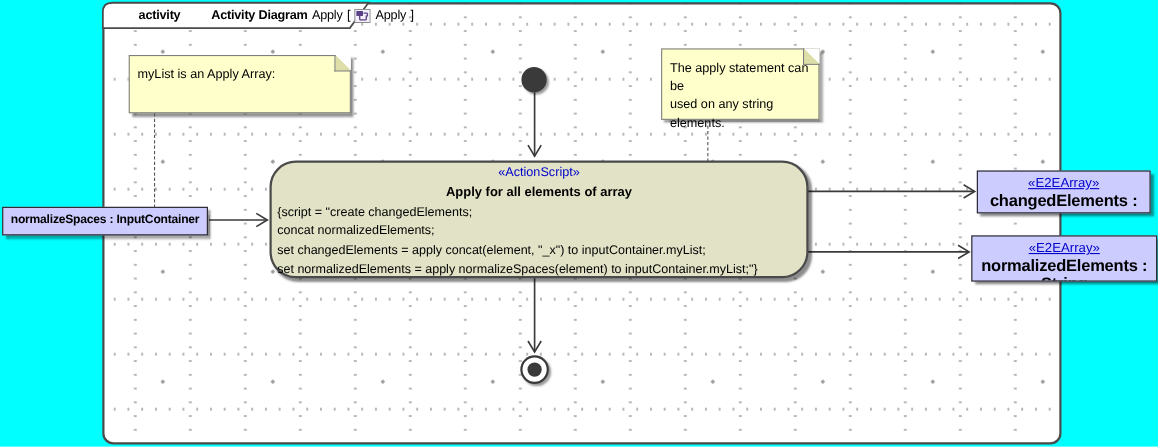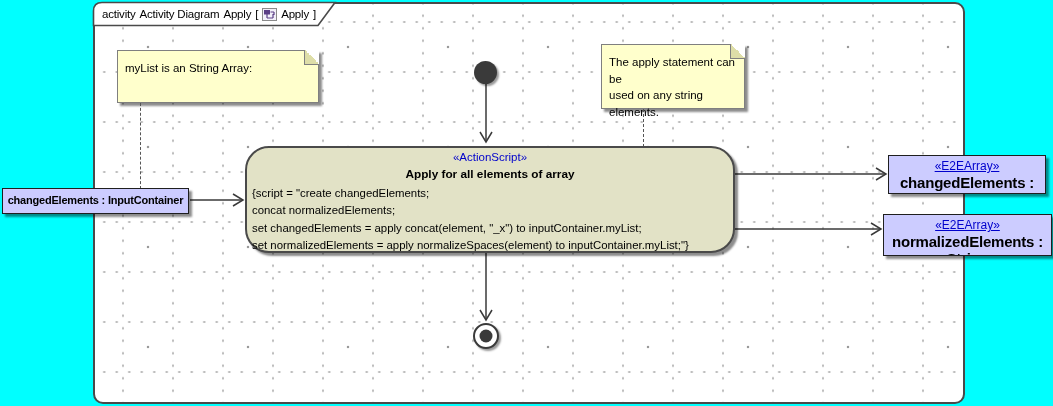--- a/index.html
+++ b/index.html
@@ -14,21 +14,21 @@
       radial-gradient(circle, #9a9a9a 1.4px, rgba(0,0,0,0) 1.6px),
       radial-gradient(circle, #b6b6b6 1px, rgba(0,0,0,0) 1.2px),
       radial-gradient(circle, #b6b6b6 1px, rgba(0,0,0,0) 1.2px);
     background-size: 100px 100px, 12.5px 50px, 50px 12.5px;
     background-position: 3px 93px, 3px 43px, 3px 43px;
   }
 
   .tab-svg { position:absolute; left:92px; top:1px; }
   .tab-text { position:absolute; left:102px; top:6px; height:16px; display:flex; align-items:center; gap:4px;
               font-size:11.5px; letter-spacing:-0.2px; white-space:nowrap; }
-  .tab-bold { font-weight:normal; }
+  .tab-bold { font-weight:bold;margin-left:24px; }
 
   .note { position:absolute; background:#ffffcc; border:1px solid #7f7f7f;
           box-shadow:3px 3px 2px rgba(0,0,0,0.45); font-size:11.5px; line-height:16.5px;
           padding:9px 7px 4px 7px; }
   .fold { position:absolute; top:-1px; right:-1px; width:15px; height:15px;
           background:linear-gradient(to bottom left, #ffffff 0 50%, #dedea8 50% 100%);
           border-left:1px solid #7f7f7f; border-bottom:1px solid #7f7f7f; }
   .note-link { color:#0000dd; text-decoration:underline; cursor:pointer; }
 
   .dash-line { position:absolute; width:0; border-left:1px dashed #555; }
@@ -75,21 +75,21 @@
       <rect x="0.5" y="0.5" width="14" height="12" fill="#f2f0fa" stroke="#8a8a8a"></rect>
       <rect x="2.5" y="2.5" width="5" height="3.5" fill="#5b3f86" stroke="#5b3f86"></rect>
       <path d="M5,6 L5,10 M5,10 L11,10 M11,6 L11,10 M8.5,4 L12,4 M12,4 L12,7" stroke="#5b3f86" stroke-width="1.2" fill="none"></path>
     </svg>
     <span>Apply</span>
     <span>]</span>
   </div>
 
   <div class="note" style="left:117px; top:50px; width:202px; height:53px;">
     <div class="fold"></div>
-    <div>myList is an String Array:</div>
+    <div>myList is an Apply Array:</div>
   </div>
 
   <div class="note" style="left:601px; top:44px; width:144px; height:65px;">
     <div class="fold"></div>
     <div>The apply statement can be</div>
     <div>used on any string</div>
     <div>elements.</div>
   </div>
 
   <div class="dash-line" style="left:140px; top:103px; height:86px;"></div>
@@ -121,21 +121,21 @@
       <div>set changedElements = apply concat(element, "_x") to inputContainer.myList;</div>
       <div>set normalizedElements = apply normalizeSpaces(element) to inputContainer.myList;"}</div>
     </div>
   </div>
 
   <div class="node-final">
     <div class="node-final-inner"></div>
   </div>
 
   <div class="obj" id="input-object" style="left:2px; top:188px; width:187px; height:26px;">
-    <span>changedElements : InputContainer</span>
+    <span>normalizeSpaces : InputContainer</span>
   </div>
 
   <div class="obj" style="left:888px; top:155px; width:158px; height:39px;">
     <div class="obj-stereo">«E2EArray»</div>
     <div class="obj-label">changedElements : Array</div>
   </div>
   <div class="obj" style="left:883px; top:214px; width:169px; height:42px;">
     <div class="obj-stereo">«E2EArray»</div>
     <div class="obj-label">normalizedElements : String</div>
   </div>

